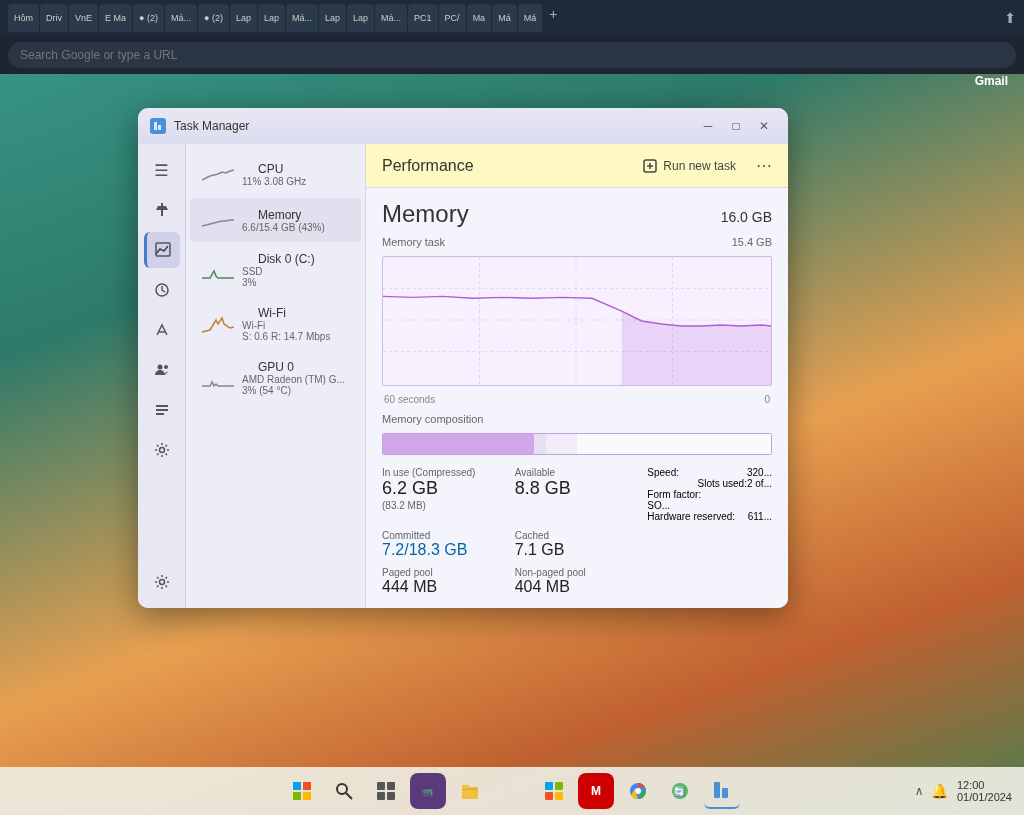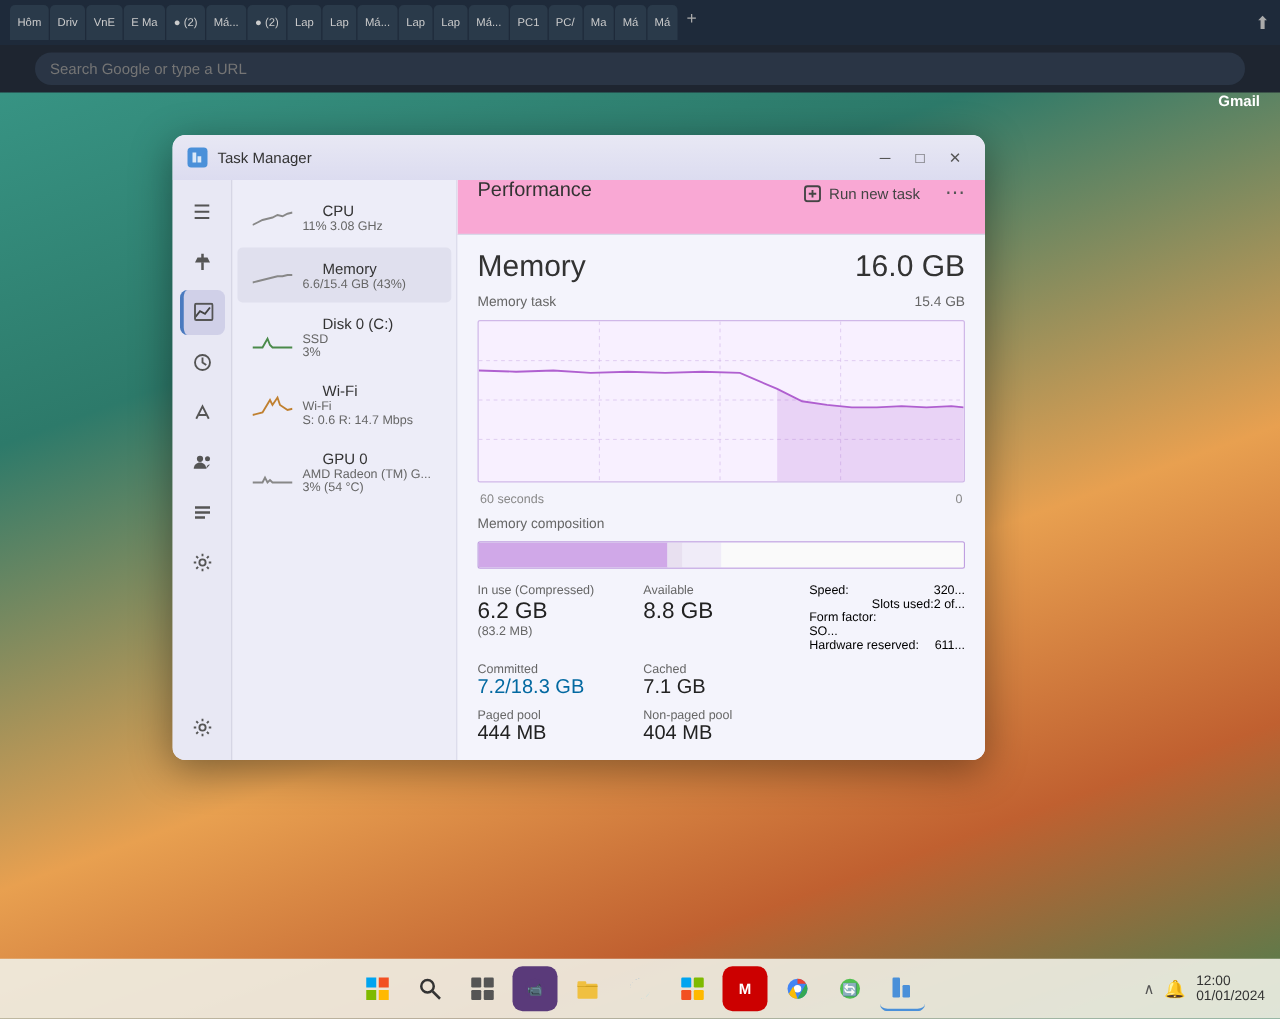--- a/index.html
+++ b/index.html
@@ -24,21 +24,21 @@
     .browser-tab {
       background: #2a3a4a; color: #ccc; font-size: 9px; padding: 2px 6px;
       border-radius: 4px 4px 0 0; white-space: nowrap; max-width: 80px;
       overflow: hidden; text-overflow: ellipsis; height: 28px; display: flex; align-items: center;
     }
     .new-tab-btn { color: #aaa; font-size: 14px; padding: 2px 6px; cursor: pointer; }
 
     
     .address-bar {
       position: absolute; top: 36px; left: 0; right: 0; height: 38px;
-      background: #1e2530; display: flex; align-items: center; padding: 0 28px; gap: 8px; z-index: 100;
+      background: #1e2530; display: flex; align-items: center; padding: 0 8px; gap: 8px; z-index: 100;
     }
     .address-input {
       flex: 1; background: #2a3545; border: none; border-radius: 16px;
       color: #ccc; font-size: 12px; padding: 4px 12px; outline: none; height: 26px;
     }
 
     
     .gmail-label {
       position: absolute; top: 74px; right: 16px; color: #fff; font-size: 12px; z-index: 50;
       font-weight: 700;
@@ -78,22 +78,22 @@
     .sidebar-icon.bottom { margin-top: auto; margin-bottom: 8px; }
 
     
     .tm-left {
       width: 180px; background: #ededf8; border-right: 1px solid #d8d8e8;
       display: flex; flex-direction: column; padding: 8px 0; gap: 2px; overflow-y: auto;
     }
 
     
     .perf-header {
-      height: 44px; background: #f9a8d4; display: flex; align-items: flex-start;
-      padding: 0 16px; gap: 12px; border-bottom: 1px solid #d8d8e8; flex-shrink: 0;
+      height: 44px; background: #fef9c3; display: flex; align-items: center;
+      padding: 17px 16px; gap: 12px; border-bottom: 1px solid #d8d8e8; flex-shrink: 0;
     }
     .perf-title { font-size: 16px; font-weight: 500; color: #333; flex: 1; }
     .run-new-task-btn {
       display: flex; align-items: center; gap: 6px; background: transparent; border: none;
       cursor: pointer; font-size: 12px; color: #444; padding: 4px 8px; border-radius: 4px;
     }
 
     
     .device-item {
       padding: 8px 12px; cursor: pointer; border-radius: 4px; margin: 0 4px;
@@ -115,21 +115,21 @@
     
     .mem-content {
       flex: 1; padding: 12px 16px; display: flex; flex-direction: column; gap: 8px; overflow: hidden;
     }
 
     
     .mem-title-row {
       display: flex; align-items: baseline; justify-content: space-between;
     }
     .mem-title { font-size: 24px; font-weight: 300; color: #333; }
-    .mem-total { font-size: 24px; color: #333; font-weight: 300; }
+    .mem-total { font-size: 14px; color: #333; font-weight: 300; }
     .mem-usage-label { font-size: 11px; color: #666; }
     .mem-usage-max { font-size: 11px; color: #666; text-align: right; }
 
     
     .mem-graph-container {
       flex-shrink: 0; position: relative; background: #f8f0ff; border: 1px solid #d0b8e8;
       height: 130px; border-radius: 2px; overflow: hidden;
     }
     .graph-time-labels {
       display: flex; justify-content: space-between; font-size: 10px; color: #888; padding: 0 2px;

